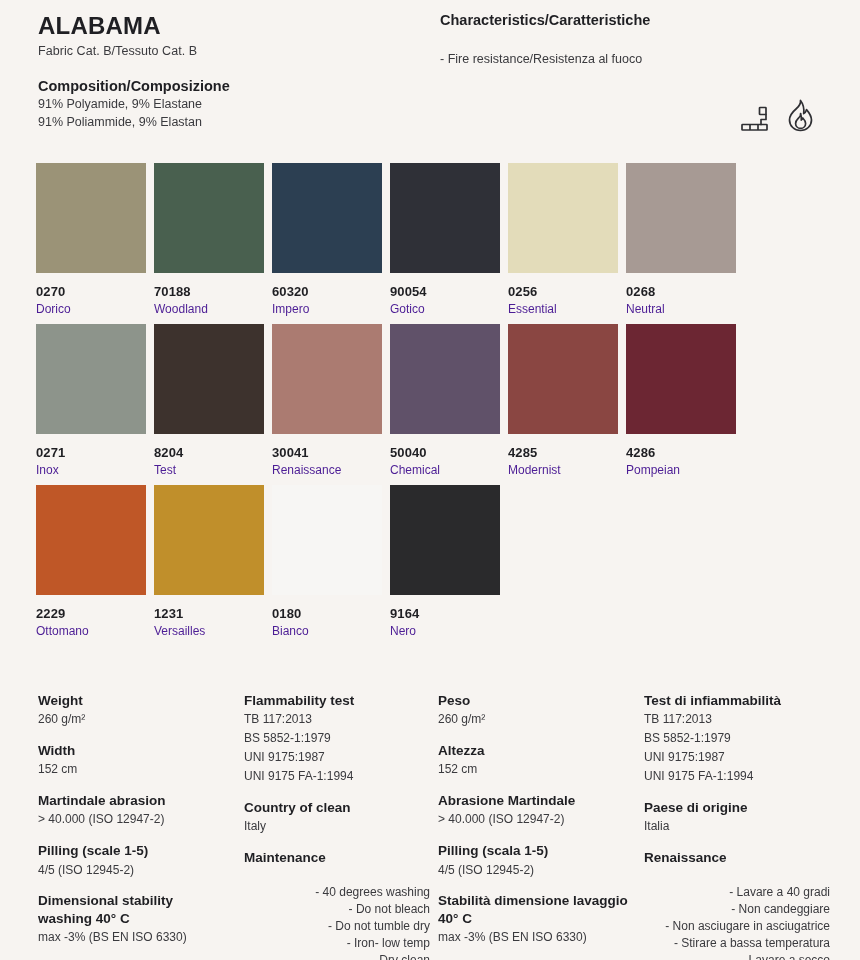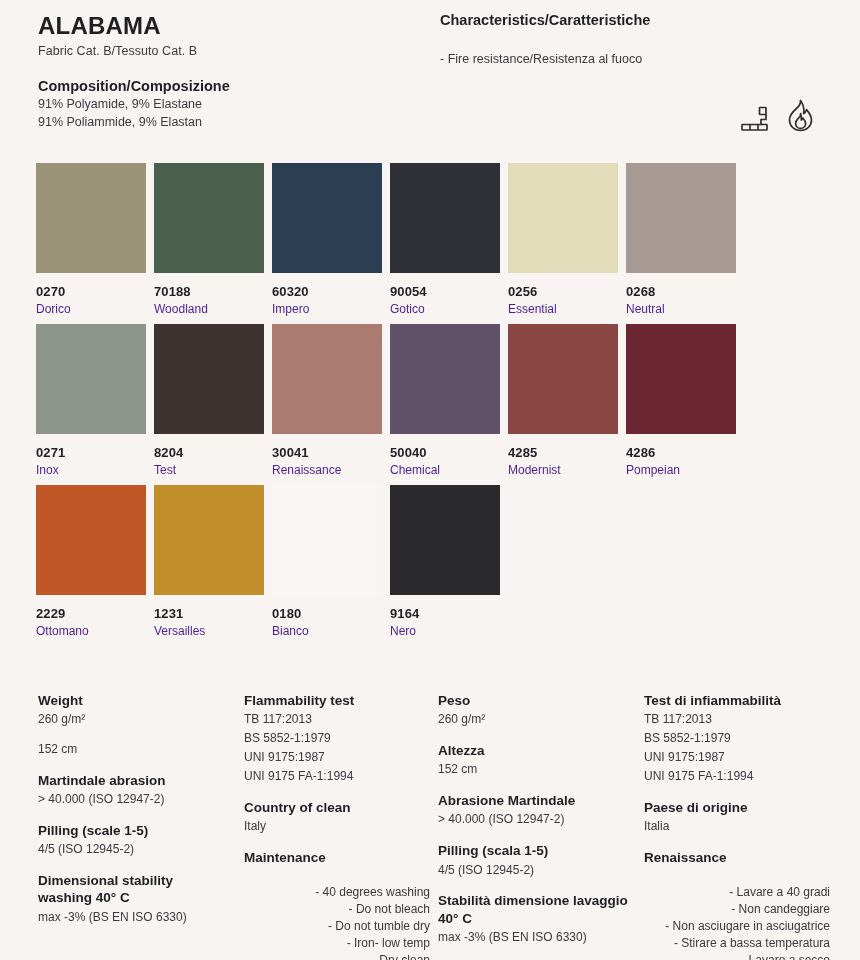--- a/index.html
+++ b/index.html
@@ -286,20 +286,21 @@
   </div>
 
   <div class="specs">
 
     <div class="spec-col">
       <div class="spec-block">
         <div class="spec-label">Weight</div>
         <div class="spec-value">260 g/m²</div>
       </div>
       <div class="spec-block">
+        <div class="spec-label">Width</div>
         <div class="spec-value">152 cm</div>
       </div>
       <div class="spec-block">
         <div class="spec-label">Martindale abrasion</div>
         <div class="spec-value">&gt; 40.000 (ISO 12947-2)</div>
       </div>
       <div class="spec-block">
         <div class="spec-label">Pilling (scale 1-5)</div>
         <div class="spec-value">4/5 (ISO 12945-2)</div>
       </div>

